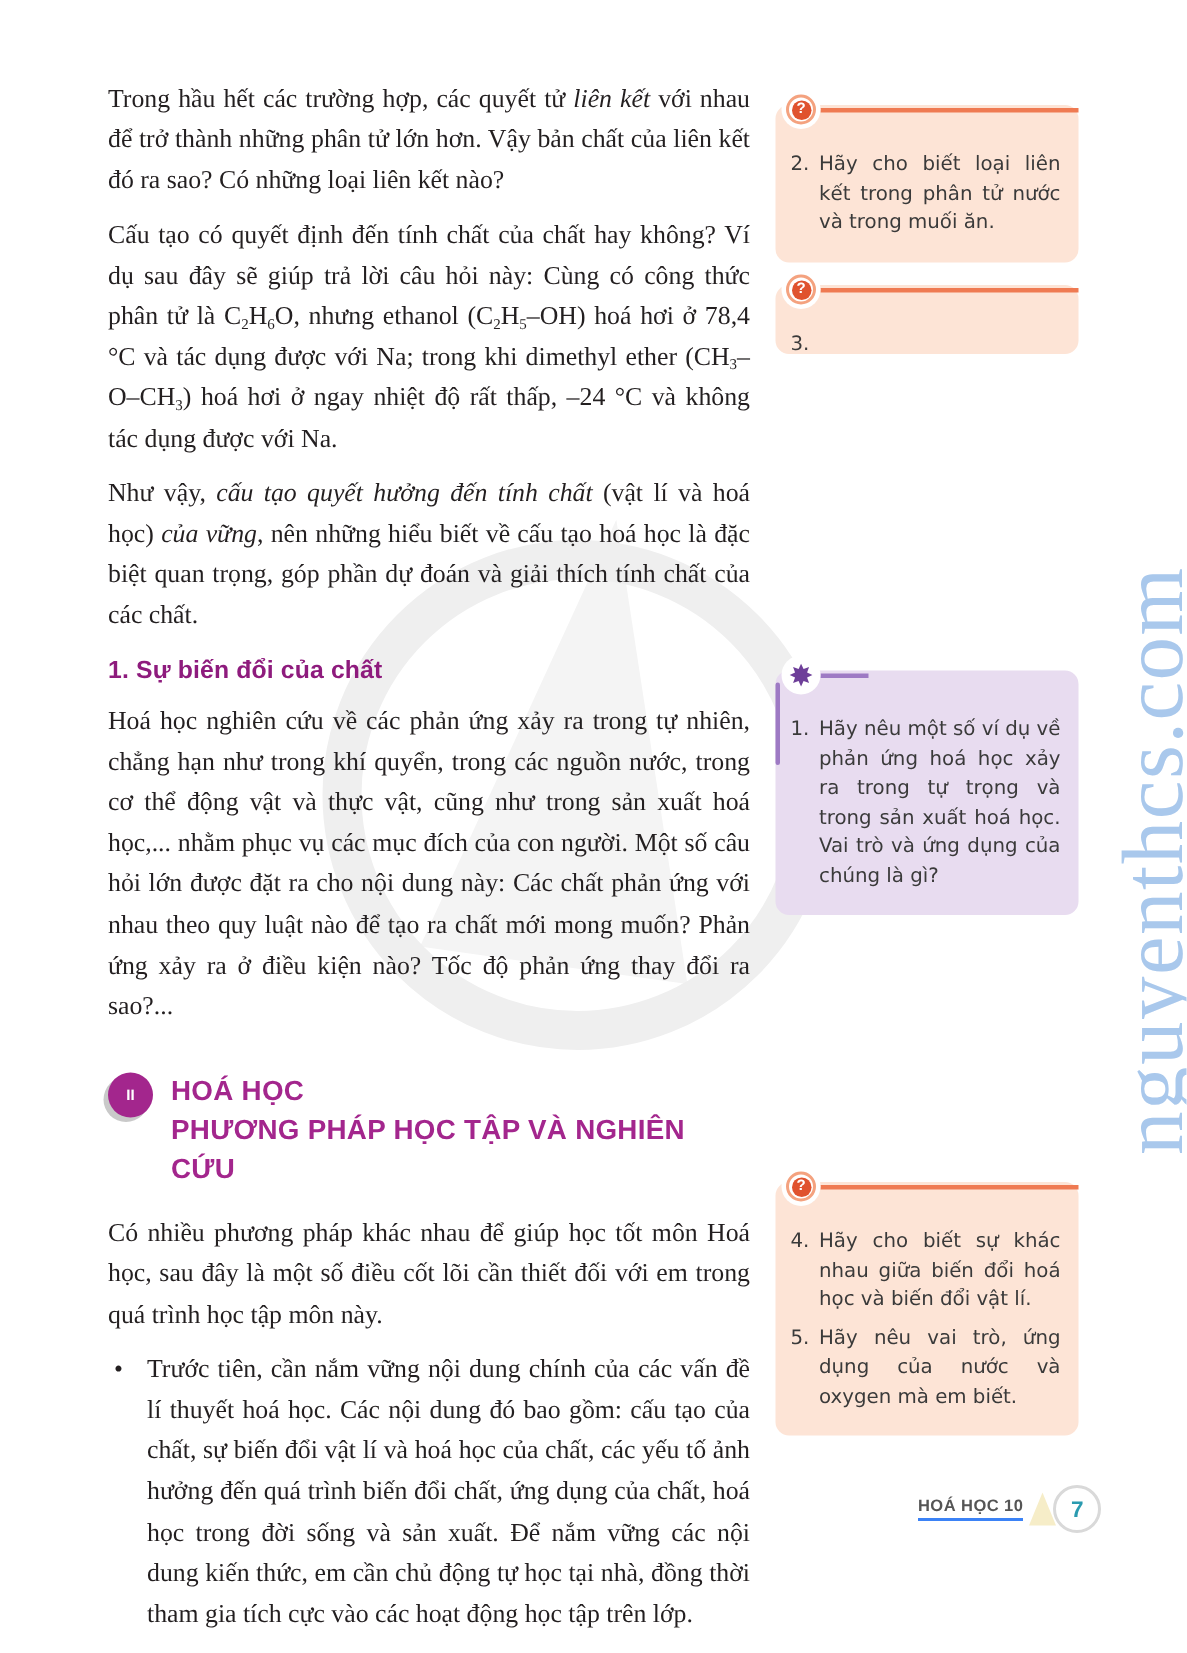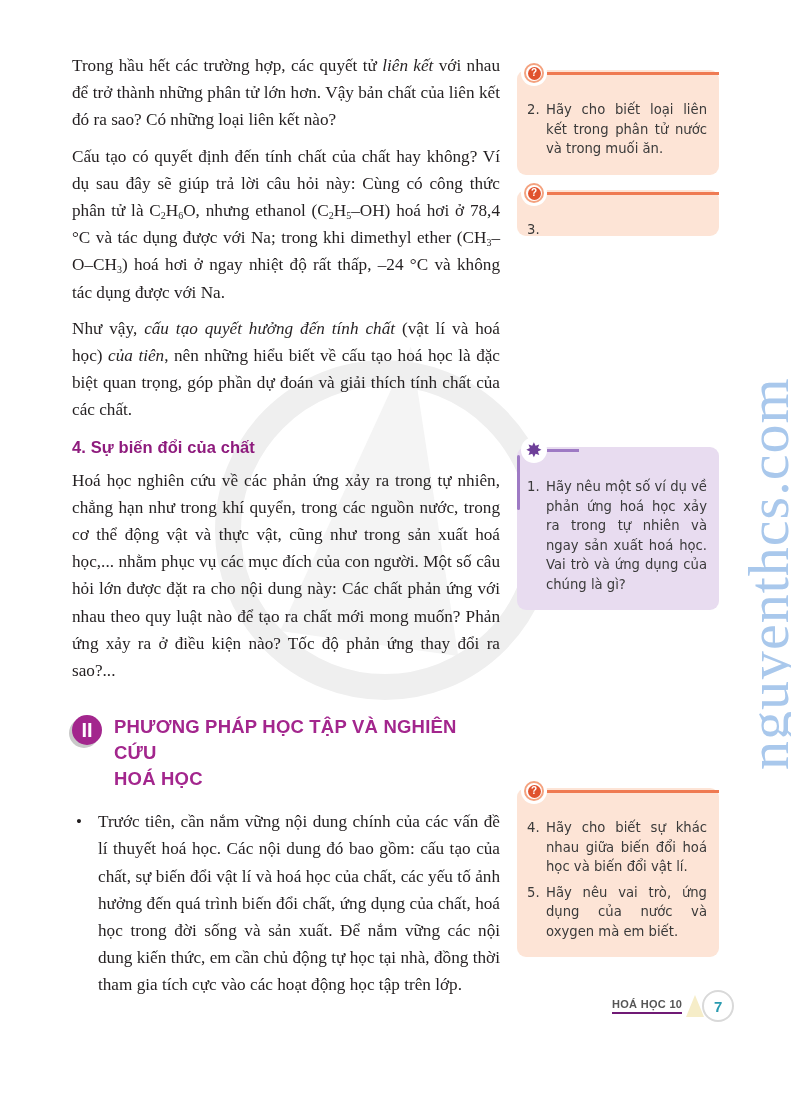--- a/index.html
+++ b/index.html
@@ -23,21 +23,21 @@
   .para i { font-style: italic; }
   .para sub { font-size: 10px; vertical-align: -3px; line-height: 0; }
   .subhead {
     font-family: "Liberation Sans", "DejaVu Sans", sans-serif; font-weight: bold;
     color: #8e1b7d; font-size: 16.5px; margin: 14px 0 10px 0; letter-spacing: 0.1px;
   }
   .section-head { position: relative; margin: 30px 0 16px 0; padding-left: 42px; }
   .roman-badge {
     position: absolute; left: 0; top: 1px; width: 30px; height: 30px; border-radius: 50%;
     background: #a3268d; color: #fff; font-family: "Liberation Sans", sans-serif; font-weight: bold;
-    font-size: 20px; display: flex; align-items: center; justify-content: center;
+    font-size: 10px; display: flex; align-items: center; justify-content: center;
     box-shadow: -3px 3px 0 #c9c9c9;
   }
   .section-title {
     font-family: "Liberation Sans", "DejaVu Sans", sans-serif; font-weight: bold; color: #a3268d;
     font-size: 18.5px; line-height: 26px; letter-spacing: 0.2px; display: block;
   }
   .bullet-item { position: relative; padding-left: 26px; }
   .bullet-dot { position: absolute; left: 4px; top: 0; font-size: 17px; }
   .side-box {
     position: absolute; left: 517px; width: 202px; border-radius: 9px; z-index: 1;
@@ -62,21 +62,21 @@
   .gear-icon-glyph { color: #6e3f99; font-size: 20px; line-height: 1; }
   .box-rule { position: absolute; top: 2px; left: 30px; right: 0; height: 3px; }
   .orange .box-rule { background: #ef7a52; }
   .purple .box-rule { background: #9e7ac4; right: 140px; }
   .purple .left-rule { position: absolute; left: 0; top: 8px; width: 3px; height: 55px; background: #9e7ac4; border-radius: 2px; }
   .q-item { position: relative; padding-left: 19px; text-align: justify; margin-bottom: 6px; }
   .q-num { position: absolute; left: 0; top: 0; }
   .footer { position: absolute; left: 612px; top: 990px; z-index: 1; display: flex; align-items: center; }
   .footer-label {
     font-family: "Liberation Sans", sans-serif; font-weight: bold; font-size: 11px; color: #555;
-    border-bottom: 2px solid #701a75; padding-bottom: 2px; letter-spacing: 0.3px;
+    border-bottom: 2px solid #3b82f6; padding-bottom: 2px; letter-spacing: 0.3px;
   }
   .flask-icon {
     width: 0; height: 0; margin-left: 4px; border-left: 9px solid transparent; border-right: 9px solid transparent;
     border-bottom: 22px solid #f6edc8;
   }
   .page-num {
     width: 28px; height: 28px; border-radius: 50%; border: 2px solid #d9d9d9; margin-left: -2px;
     display: flex; align-items: center; justify-content: center;
     font-family: "Liberation Sans", sans-serif; font-weight: bold; font-size: 15px; color: #2a9bb0;
   }
@@ -90,32 +90,33 @@
 <body>
 
 <div class="watermark-star"></div>
 <div class="watermark-logo"></div>
 
 <div class="main">
   <p class="para"><span>Trong hầu hết các trường hợp, các quyết tử </span><i>liên kết</i><span> với nhau để trở thành những phân tử lớn hơn. Vậy bản chất của liên kết đó ra sao? Có những loại liên kết nào?</span></p>
 
   <p class="para"><span>Cấu tạo có quyết định đến tính chất của chất hay không? Ví dụ sau đây sẽ giúp trả lời câu hỏi này: Cùng có công thức phân tử là C</span><sub>2</sub><span>H</span><sub>6</sub><span>O, nhưng ethanol (C</span><sub>2</sub><span>H</span><sub>5</sub><span>–OH) hoá hơi ở 78,4 °C và tác dụng được với Na; trong khi dimethyl ether (CH</span><sub>3</sub><span>–O–CH</span><sub>3</sub><span>) hoá hơi ở ngay nhiệt độ rất thấp, –24 °C và không tác dụng được với Na.</span></p>
 
-  <p class="para"><span>Như vậy, </span><i>cấu tạo quyết hưởng đến tính chất</i><span> (vật lí và hoá học) </span><i>của tiên</i><span>, nên những hiểu biết về cấu tạo hoá học là đặc biệt quan trọng, góp phần dự đoán và giải thích tính chất của các chất.</span></p>
+  <p class="para"><span>Như vậy, </span><i>cấu tạo quyết hưởng đến tính chất</i><span> (vật lí và hoá học) </span><i>của vững</i><span>, nên những hiểu biết về cấu tạo hoá học là đặc biệt quan trọng, góp phần dự đoán và giải thích tính chất của các chất.</span></p>
 
-  <div class="subhead">4. Sự biến đổi của chất</div>
+  <div class="subhead">1. Sự biến đổi của chất</div>
 
   <p class="para">Hoá học nghiên cứu về các phản ứng xảy ra trong tự nhiên, chẳng hạn như trong khí quyển, trong các nguồn nước, trong cơ thể động vật và thực vật, cũng như trong sản xuất hoá học,... nhằm phục vụ các mục đích của con người. Một số câu hỏi lớn được đặt ra cho nội dung này: Các chất phản ứng với nhau theo quy luật nào để tạo ra chất mới mong muốn? Phản ứng xảy ra ở điều kiện nào? Tốc độ phản ứng thay đổi ra sao?...</p>
 
   <div class="section-head">
     <span class="roman-badge">II</span>
+    <span class="section-title">HOÁ HỌC</span>
     <span class="section-title">PHƯƠNG PHÁP HỌC TẬP VÀ NGHIÊN CỨU</span>
-    <span class="section-title">HOÁ HỌC</span>
   </div>
 
+  <p class="para">Có nhiều phương pháp khác nhau để giúp học tốt môn Hoá học, sau đây là một số điều cốt lõi cần thiết đối với em trong quá trình học tập môn này.</p>
 
   <div class="para bullet-item">
     <span class="bullet-dot">•</span>
     <span>Trước tiên, cần nắm vững nội dung chính của các vấn đề lí thuyết hoá học. Các nội dung đó bao gồm: cấu tạo của chất, sự biến đổi vật lí và hoá học của chất, các yếu tố ảnh hưởng đến quá trình biến đổi chất, ứng dụng của chất, hoá học trong đời sống và sản xuất. Để nắm vững các nội dung kiến thức, em cần chủ động tự học tại nhà, đồng thời tham gia tích cực vào các hoạt động học tập trên lớp.</span>
   </div>
 </div>
 
 <div class="side-box orange" style="top:70px;">
   <div class="box-rule"></div>
   <div class="box-icon">
@@ -135,21 +136,21 @@
     </div>
   <div class="q-item"><span class="q-num">3.</span></div>
 </div>
 
 <div class="side-box purple" style="top:447px;">
   <div class="box-rule"></div>
   <div class="left-rule"></div>
   <div class="box-icon">
       <span class="gear-icon-glyph">✸</span>
     </div>
-  <div class="q-item"><span class="q-num">1.</span><span>Hãy nêu một số ví dụ về phản ứng hoá học xảy ra trong tự nhiên và ngay sản xuất hoá học. Vai trò và ứng dụng của chúng là gì?</span></div>
+  <div class="q-item"><span class="q-num">1.</span><span>Hãy nêu một số ví dụ về phản ứng hoá học xảy ra trong tự trọng và trong sản xuất hoá học. Vai trò và ứng dụng của chúng là gì?</span></div>
 </div>
 
 <div class="side-box orange" style="top:788px;">
   <div class="box-rule"></div>
   <div class="box-icon">
       <div class="q-icon-inner">
         <div class="q-icon-core">?</div>
       </div>
     </div>
   <div class="q-item"><span class="q-num">4.</span><span>Hãy cho biết sự khác nhau giữa biến đổi hoá học và biến đổi vật lí.</span></div>

